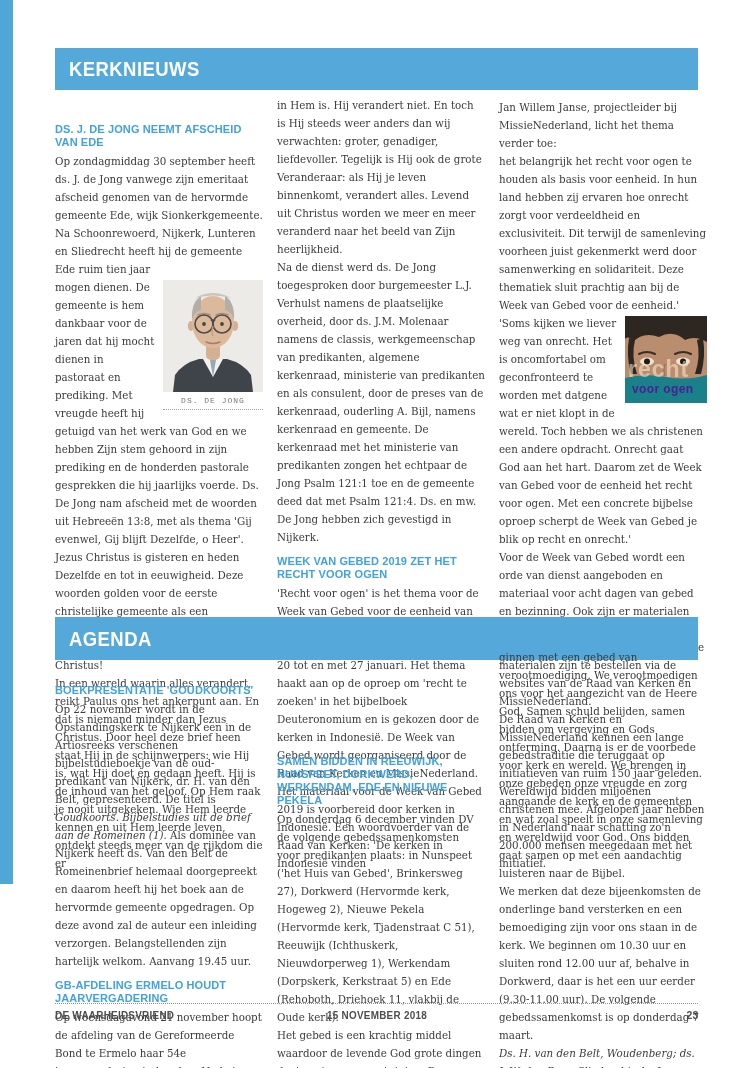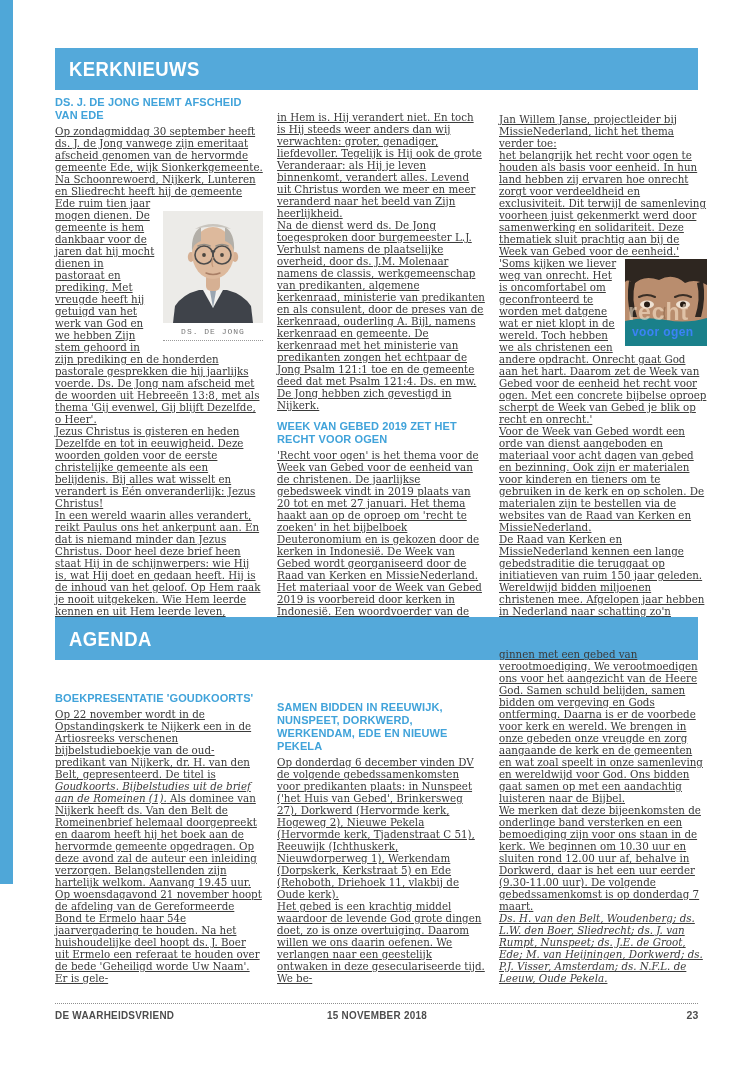--- a/index.html
+++ b/index.html
@@ -16,40 +16,40 @@
              transform-origin:left center;margin-left:14px;}
 
   .columns{position:absolute;left:55px;width:652px;display:flex;gap:14px;align-items:flex-end;}
   .kn-cols{top:96px;}
   .ag-cols{top:648px;}
   .col{flex:0 0 208px;width:208px;}
 
   h2{font-family:"Liberation Sans",sans-serif;font-weight:bold;font-size:11px;
      line-height:13px;color:#41a3da;margin:9px 0 3px;letter-spacing:.1px;}
   .col > h2:first-child{margin-top:0;}
-  p{font-size:10.3px;line-height:12px;margin:0;text-decoration:underline;}
+  p{font-size:10.3px;line-height:18px;margin:0;}
   .italic{font-style:italic;}
   p.signatures{font-style:italic;}
 
   figure.portrait{float:right;width:100px;margin:2px 0 3px 8px;}
   .photo-frame{width:100px;height:112px;overflow:hidden;background:#ecebe8;}
   .photo-frame svg{display:block;}
   figcaption{font-family:Liberation Mono, monospace;font-size:8px;color:#777;
              letter-spacing:1px;text-align:center;margin-top:4px;}
   .dotted{border-top:1px dotted #9a9a9a;margin-top:4px;height:0;}
 
   .poster{float:right;position:relative;width:82px;height:87px;margin:2px 0 4px 8px;
           overflow:hidden;}
   .poster svg{display:block;}
   .poster-recht{position:absolute;left:3px;top:40px;width:78px;
                 font-family:"Liberation Sans",sans-serif;font-weight:bold;font-size:23px;
                 color:rgba(255,236,214,.55);letter-spacing:1px;}
   .poster-voorogen{position:absolute;left:7px;top:66px;
                 font-family:"Liberation Sans",sans-serif;font-weight:bold;font-size:12px;
-                color:#3b82f6;letter-spacing:.4px;}
+                color:#4c1d95;letter-spacing:.4px;}
 
   .footer-line{position:absolute;left:55px;top:1003px;width:643px;border-top:1px dotted #8f8f8f;}
   .page-footer{position:absolute;left:55px;top:1009px;width:643px;height:16px;
                font-family:"Liberation Sans",sans-serif;font-weight:bold;font-size:11px;
                color:#4d4d4d;}
   .foot-left{position:absolute;left:0;top:0;transform:scaleX(.9);transform-origin:left center;letter-spacing:.3px;}
   .foot-center{position:absolute;left:50%;top:0;transform:translateX(-50%) scaleX(.9);letter-spacing:.3px;}
   .foot-right{position:absolute;right:0;top:0;transform:scaleX(.95);transform-origin:right center;}
 </style>
 </head>
@@ -142,20 +142,21 @@
 
   <header class="section-bar bar-agenda">
     <span class="bar-title">AGENDA</span>
   </header>
 
   <div class="columns ag-cols">
 
     <div class="col">
       <h2>BOEKPRESENTATIE 'GOUDKOORTS'</h2>
       <p><span>Op 22 november wordt in de Opstandingskerk te Nijkerk een in de Artiosreeks verschenen bijbelstudieboekje van de oud-predikant van Nijkerk, dr. H. van den Belt, gepresenteerd. De titel is </span><span class="italic">Goudkoorts. Bijbelstudies uit de brief aan de Romeinen (1).</span><span> Als dominee van Nijkerk heeft ds. Van den Belt de Romeinenbrief helemaal doorgepreekt en daarom heeft hij het boek aan de hervormde gemeente opgedragen. Op deze avond zal de auteur een inleiding verzorgen. Belangstellenden zijn hartelijk welkom. Aanvang 19.45 uur.</span></p>
+      <h2>GB-AFDELING ERMELO HOUDT JAARVERGADERING</h2>
       <p>Op woensdagavond 21 november hoopt de afdeling van de Gereformeerde Bond te Ermelo haar 54e jaarvergadering te houden. Na het huishoudelijke deel hoopt ds. J. Boer uit Ermelo een referaat te houden over de bede 'Geheiligd worde Uw Naam'. Er is gele-</p>
     </div>
 
     <div class="col">
       <h2>SAMEN BIDDEN IN REEUWIJK, NUNSPEET, DORKWERD, WERKENDAM, EDE EN NIEUWE PEKELA</h2>
       <p>Op donderdag 6 december vinden DV de volgende gebedssamenkomsten voor predikanten plaats: in Nunspeet ('het Huis van Gebed', Brinkersweg 27), Dorkwerd (Hervormde kerk, Hogeweg 2), Nieuwe Pekela (Hervormde kerk, Tjadenstraat C 51), Reeuwijk (Ichthuskerk, Nieuwdorperweg 1), Werkendam (Dorpskerk, Kerkstraat 5) en Ede (Rehoboth, Driehoek 11, vlakbij de Oude kerk).</p>
       <p>Het gebed is een krachtig middel waardoor de levende God grote dingen doet, zo is onze overtuiging. Daarom willen we ons daarin oefenen. We verlangen naar een geestelijk ontwaken in deze geseculariseerde tijd. We be-</p>
     </div>
 
     <div class="col">

